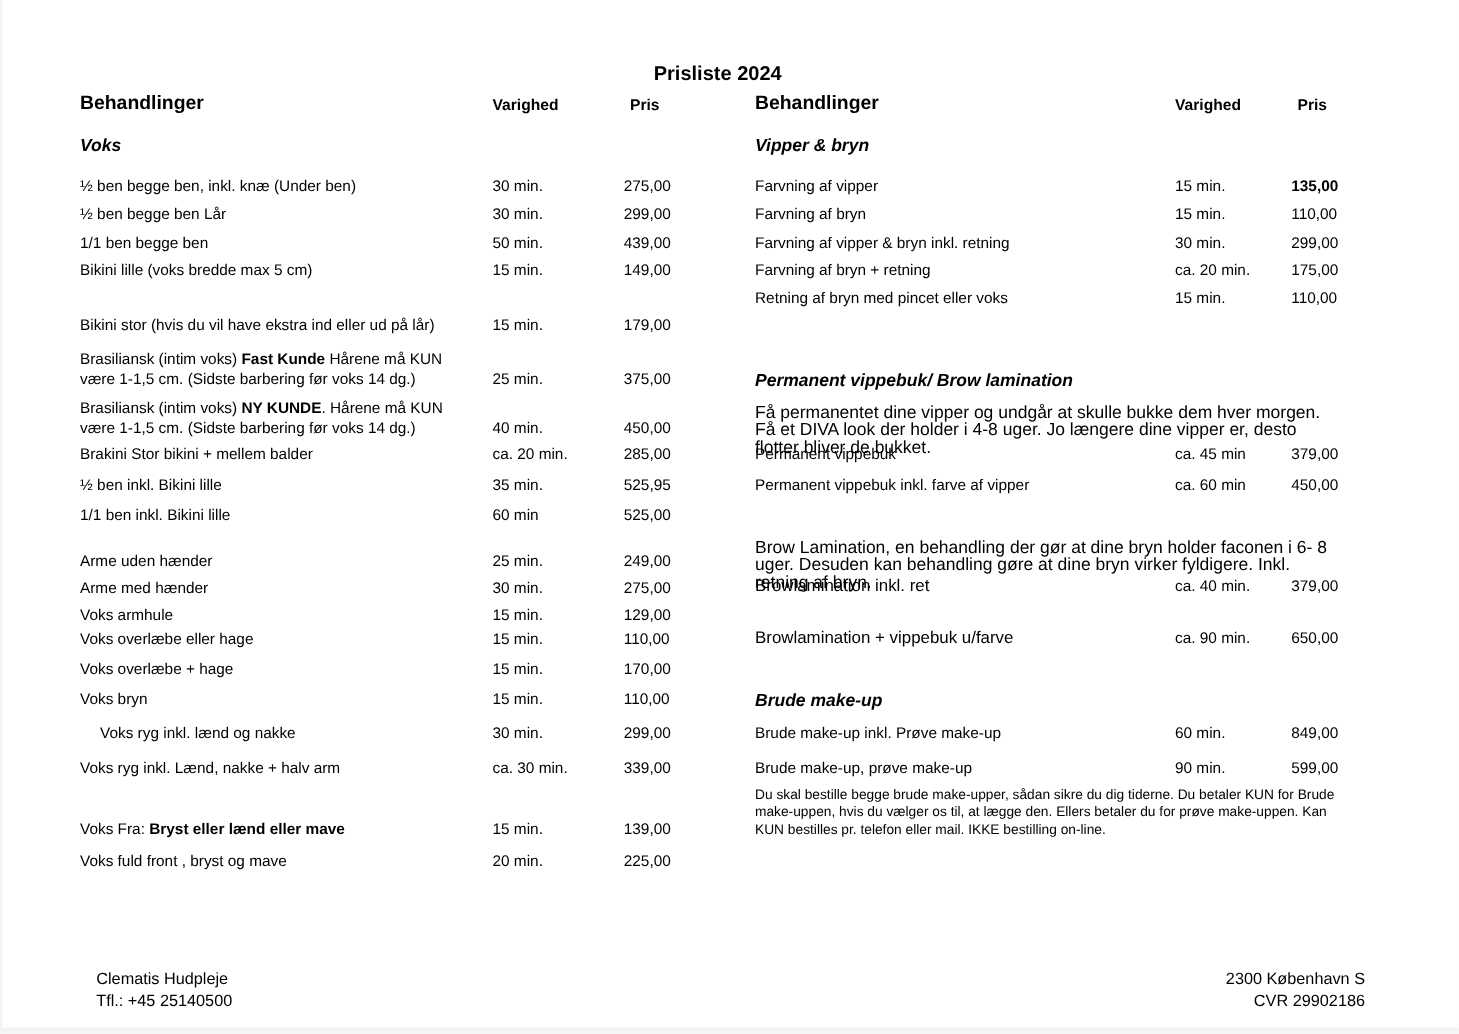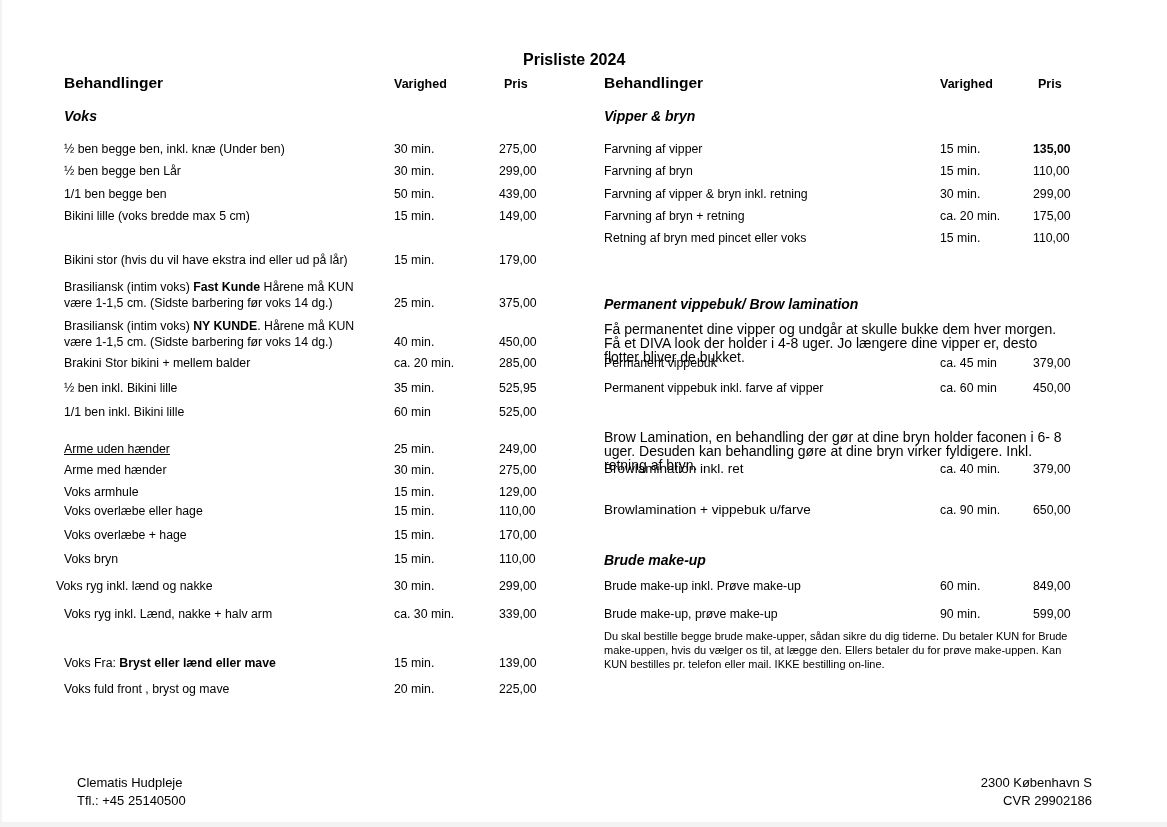--- a/index.html
+++ b/index.html
@@ -92,39 +92,39 @@
     <div class="abs row" style="left: 497px; top: 335px;">450,00</div>
     <div class="abs row" style="left: 62px; top: 356px;">Brakini Stor bikini + mellem balder</div>
     <div class="abs row" style="left: 392px; top: 356px;">ca. 20 min.</div>
     <div class="abs row" style="left: 497px; top: 356px;">285,00</div>
     <div class="abs row" style="left: 62px; top: 381px;">½ ben inkl. Bikini lille</div>
     <div class="abs row" style="left: 392px; top: 381px;">35 min.</div>
     <div class="abs row" style="left: 497px; top: 381px;">525,95</div>
     <div class="abs row" style="left: 62px; top: 405px;">1/1 ben inkl. Bikini lille</div>
     <div class="abs row" style="left: 392px; top: 405px;">60 min</div>
     <div class="abs row" style="left: 497px; top: 405px;">525,00</div>
-    <div class="abs row" style="left: 62px; top: 442px; text-decoration: underline;">Arme uden hænder</div>
+    <div class="abs row" style="left: 62px; top: 442px;">Arme uden hænder</div>
     <div class="abs row" style="left: 392px; top: 442px;">25 min.</div>
     <div class="abs row" style="left: 497px; top: 442px;">249,00</div>
     <div class="abs row" style="left: 62px; top: 463px;">Arme med hænder</div>
     <div class="abs row" style="left: 392px; top: 463px;">30 min.</div>
     <div class="abs row" style="left: 497px; top: 463px;">275,00</div>
     <div class="abs row" style="left: 62px; top: 485px;">Voks armhule</div>
     <div class="abs row" style="left: 392px; top: 485px;">15 min.</div>
     <div class="abs row" style="left: 497px; top: 485px;">129,00</div>
     <div class="abs row" style="left: 62px; top: 504px;">Voks overlæbe eller hage</div>
     <div class="abs row" style="left: 392px; top: 504px;">15 min.</div>
     <div class="abs row" style="left: 497px; top: 504px;">110,00</div>
     <div class="abs row" style="left: 62px; top: 528px;">Voks overlæbe + hage</div>
     <div class="abs row" style="left: 392px; top: 528px;">15 min.</div>
     <div class="abs row" style="left: 497px; top: 528px;">170,00</div>
     <div class="abs row" style="left: 62px; top: 552px;">Voks bryn</div>
     <div class="abs row" style="left: 392px; top: 552px;">15 min.</div>
     <div class="abs row" style="left: 497px; top: 552px;">110,00</div>
-    <div class="abs row" style="left: 54px; top: 579px;">Voks ryg inkl. lænd og nakke</div>
+    <div class="abs row" style="left: 78px; top: 579px;">Voks ryg inkl. lænd og nakke</div>
     <div class="abs row" style="left: 392px; top: 579px;">30 min.</div>
     <div class="abs row" style="left: 497px; top: 579px;">299,00</div>
     <div class="abs row" style="left: 62px; top: 607px;">Voks ryg inkl. Lænd, nakke + halv arm</div>
     <div class="abs row" style="left: 392px; top: 607px;">ca. 30 min.</div>
     <div class="abs row" style="left: 497px; top: 607px;">339,00</div>
     <div class="abs row" style="left: 62px; top: 656px;"><span>Voks Fra: </span><b>Bryst eller lænd eller mave</b></div>
     <div class="abs row" style="left: 392px; top: 656px;">15 min.</div>
     <div class="abs row" style="left: 497px; top: 656px;">139,00</div>
     <div class="abs row" style="left: 62px; top: 682px;">Voks fuld front , bryst og mave</div>
     <div class="abs row" style="left: 392px; top: 682px;">20 min.</div>

